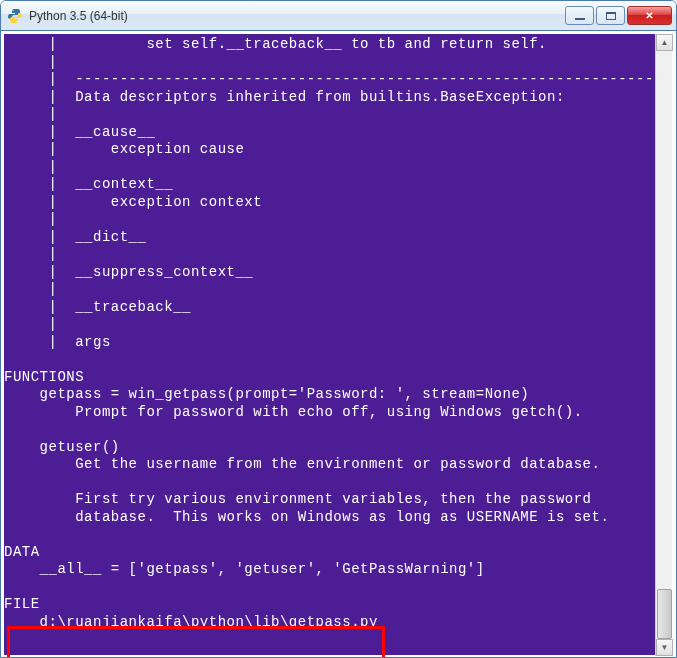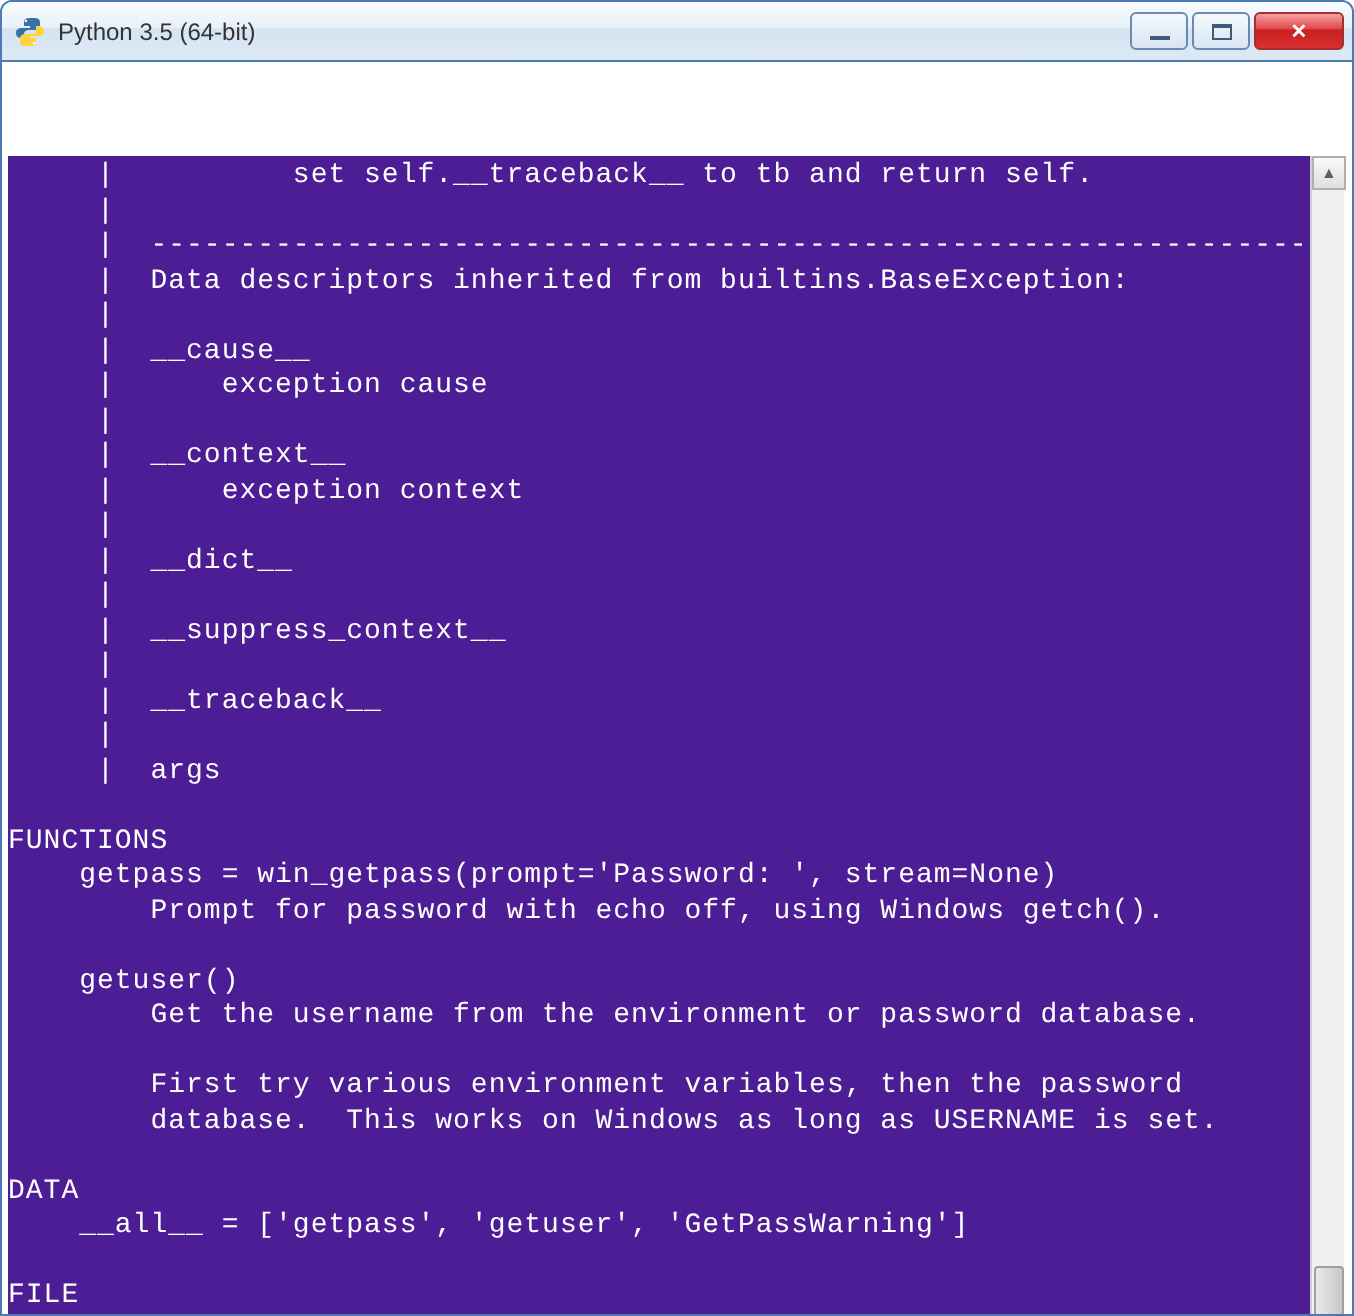--- a/index.html
+++ b/index.html
@@ -12,21 +12,20 @@
     }
     .window {
       width: 677px;
       height: 658px;
       border: 1px solid #4a7ab0;
       border-top-left-radius: 6px;
       border-top-right-radius: 6px;
       display: flex;
       flex-direction: column;
       background: #fff;
-      gap: 44px;
     }
     .titlebar {
       height: 30px;
       background: linear-gradient(to bottom, #f8fbfe 0%, #e8f0f8 45%, #d6e4f2 46%, #dce9f5 100%);
       border-bottom: 1px solid #4a7ab0;
       display: flex;
       align-items: center;
       padding: 0 4px 0 6px;
       border-top-left-radius: 5px;
       border-top-right-radius: 5px;

